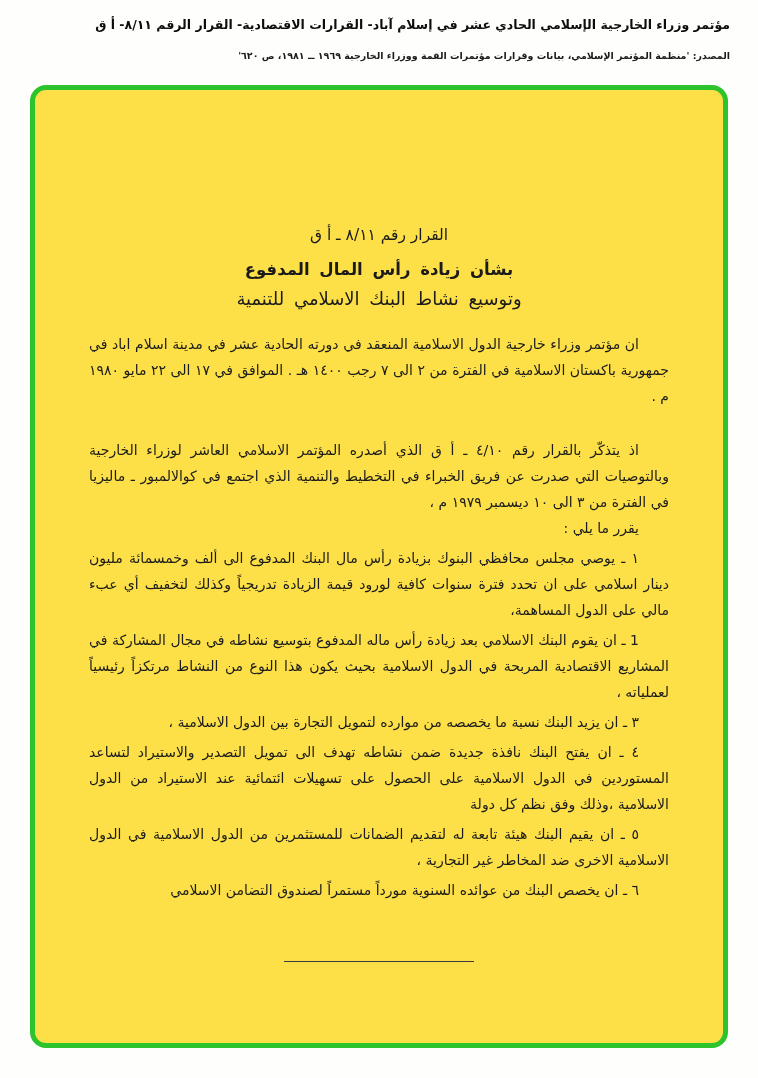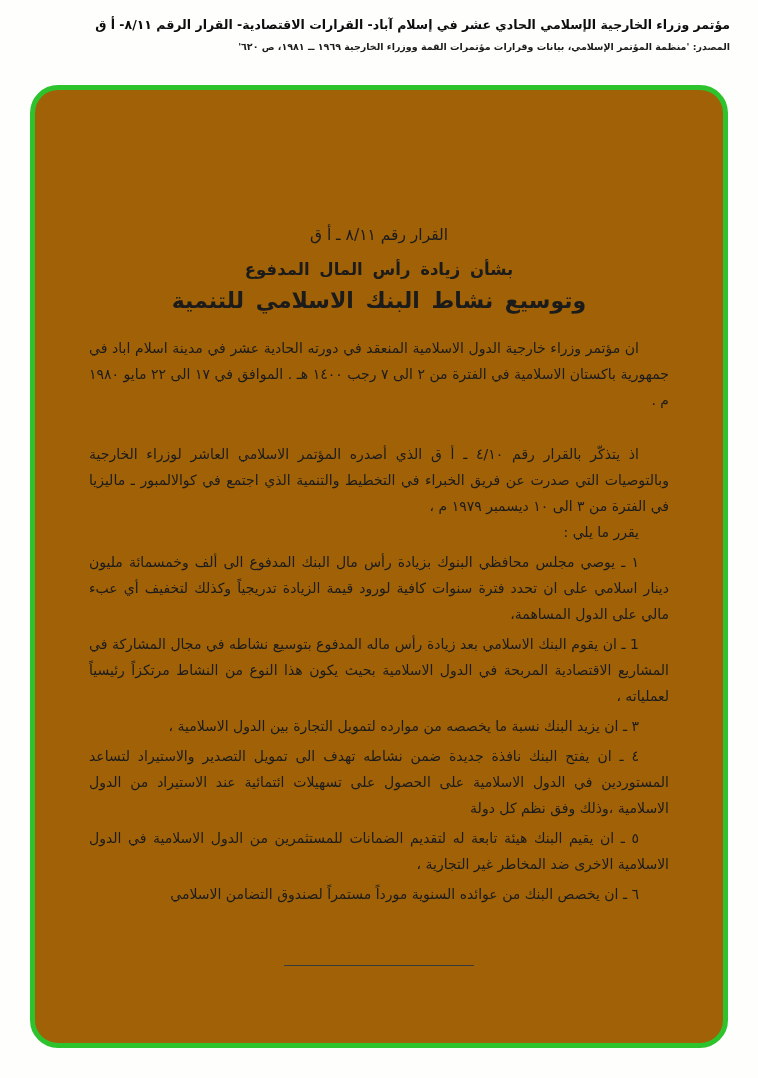--- a/index.html
+++ b/index.html
@@ -25,53 +25,53 @@
   .header-line1 {
     font-size: 12.5px;
     font-weight: bold;
     line-height: 18px;
     letter-spacing: 0.2px;
     color: #0d0d0d;
   }
   .header-line2 {
     font-size: 9.5px;
     font-weight: bold;
-    margin-top: 7px;
+    margin-top: 16px;
     color: #1c1c1c;
   }
   
   .frame {
     position: absolute;
     top: 85px; left: 30px;
     width: 698px; height: 963px;
     border: 5px solid #2cc32c;
-    border-radius: 28px;
-    background: #a16207;
+    border-radius: 16px;
+    background: #fde047;
   }
   .content {
     direction: rtl;
     padding: 136px 54px 0 54px;
     color: #1b1b1b;
   }
   .title-block { text-align: center; }
   .title1 {
     font-size: 15.5px;
     font-weight: normal;
     margin-bottom: 16px;
     letter-spacing: 0.5px;
   }
   .title2 {
     font-size: 16.5px;
     font-weight: bold;
     margin-bottom: 9px;
     word-spacing: 4px;
   }
   .title3 {
-    font-size: 22px;
-    font-weight: bold;
+    font-size: 18px;
+    font-weight: normal;
     word-spacing: 4px;
   }
   .para {
     font-size: 14px;
     line-height: 26px;
     text-align: justify;
     text-indent: 30px;
   }
   .para.first { margin-top: 22px; }
   .para.gap   { margin-top: 28px; }

